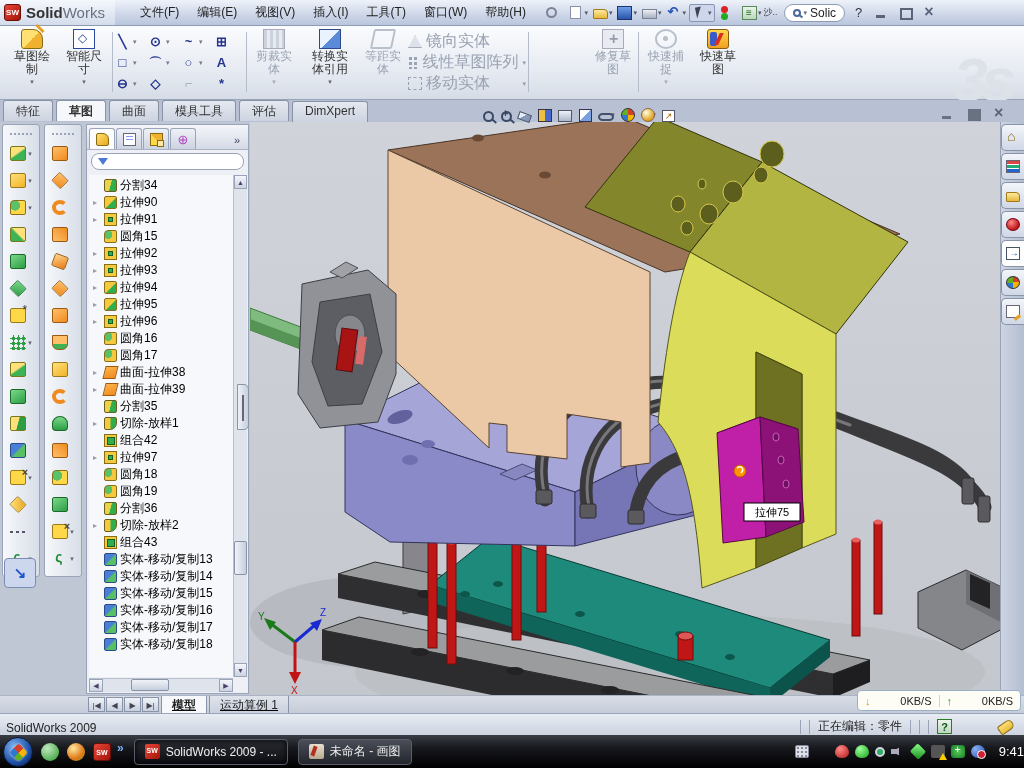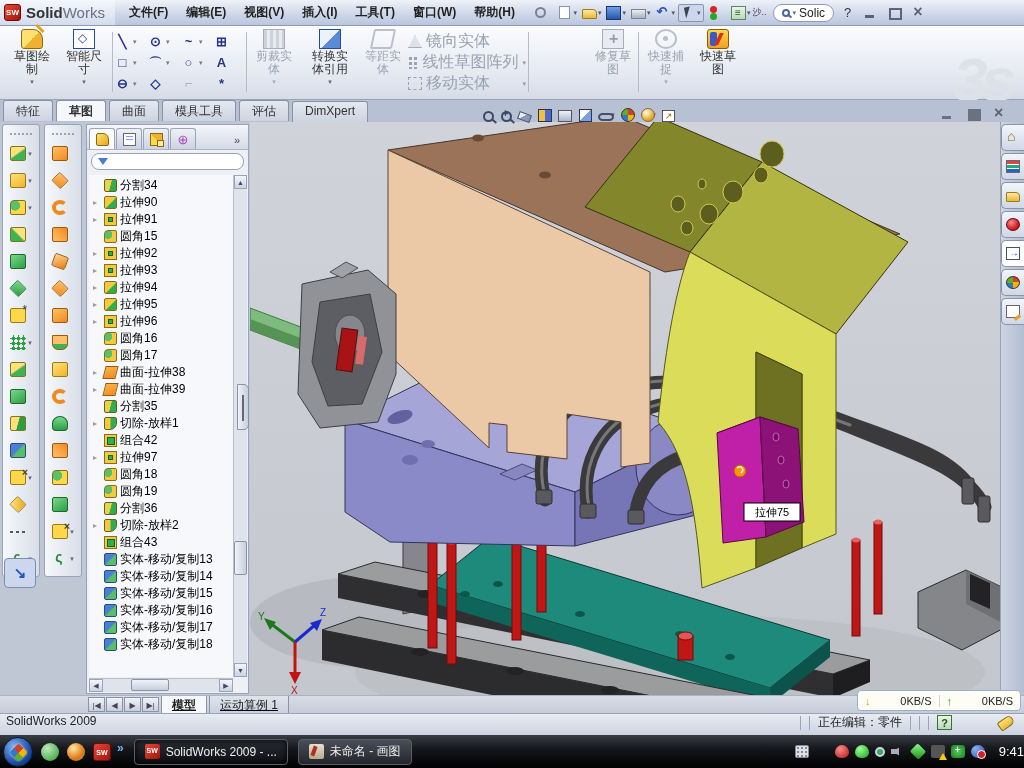--- a/index.html
+++ b/index.html
@@ -7,21 +7,21 @@
 
   
   #titlebar { position:absolute; left:0; top:0; width:1024px; height:26px;
     background:linear-gradient(#eef2f9,#cdd6e8 60%,#b9c6de); border-bottom:1px solid #8e9bb4; display:flex; align-items:center; }
   .logo-wrap { display:flex; align-items:center; gap:5px; padding:0 10px 0 4px; height:100%;
     background:linear-gradient(#f4f7fc,#d4dcec); }
   .sw-cube { width:17px; height:17px; background:linear-gradient(135deg,#e8473a,#a31408); border:1px solid #6d0d05; border-radius:3px;
     color:#fff; font-size:8px; font-weight:bold; display:flex; align-items:center; justify-content:center; }
   .logo-solid { font-size:15px; font-weight:bold; color:#333; }
   .logo-works { font-size:15px; color:#6a7282; }
-  #menus { display:flex; gap:2px; margin-left:6px;font-weight:bold; }
+  #menus { display:flex; gap:2px; margin-left:17px; }
   #menus span { font-size:12px; color:#222; padding:3px 8px; cursor:default; }
   #title-tools { display:flex; align-items:center; gap:1px; margin-left:8px; }
   .tt-btn { display:flex; align-items:center; padding:1px 2px; border-radius:2px; }
   .tt-press { background:#cdd6ea; border:1px solid #8796b4; }
   .tt-ico { width:15px; height:14px; display:inline-block; position:relative; }
   .tt-dd { font-size:7px; color:#556; margin-left:1px; }
   .tt-pin  { border:2px solid #7a8296; border-radius:50%; width:11px; height:11px; margin:2px; }
   .tt-new  { background:#fdfdfd; border:1px solid #8a94a8; width:11px; height:13px; margin:0 2px; }
   .tt-open { background:linear-gradient(#ffe9a0,#e8b93c); border:1px solid #a07a18; height:10px; margin-top:3px; border-radius:1px 4px 1px 1px; }
   .tt-save { background:linear-gradient(#6fa0e8,#2a54a8); border:1px solid #1a3570; }
@@ -211,21 +211,21 @@
   .tp-scene { background:conic-gradient(#d43f2a 0 25%,#f7b500 0 50%,#2e78d0 0 75%,#62b01e 0); border-radius:50%; border:1px solid #333; }
   .tp-props { background:#fff; border:1px solid #667; }
   .tp-props::after { content:""; position:absolute; right:-2px; bottom:-2px; width:7px; height:3px; background:#e8a020; transform:rotate(-40deg); }
 
   
   #modeltabs { position:absolute; left:0; top:695px; width:1024px; height:18px; background:linear-gradient(#d8dde6,#c6ccd8); border-top:1px solid #aab4c4; display:flex; align-items:flex-start; }
   #modeltabs .navs { margin-left:88px; display:flex; gap:1px; padding-top:1px; }
   .navb { width:17px; height:15px; font-size:8px; color:#445; text-align:center; line-height:15px; background:linear-gradient(#f0f3f8,#c8cfdc); border:1px solid #8a94a8; }
   .mtab { font-size:12px; color:#222; padding:1px 10px; margin-left:2px; background:linear-gradient(#dfe4ec,#c8cfdc); border:1px solid #8a94a8; border-top:none; }
   .mtab.active { background:#f7f8fb; font-weight:bold; }
-  #statusbar { position:absolute; left:0; top:713px; width:1024px; height:22px; background:linear-gradient(#e8ecf2,#ccd3e0); border-top:1px solid #9aa4b8; display:flex; align-items:flex-start; font-size:12px; color:#222; }
+  #statusbar { position:absolute; left:0; top:713px; width:1024px; height:22px; background:linear-gradient(#e8ecf2,#ccd3e0); border-top:1px solid #9aa4b8; display:flex; align-items:flex-end; font-size:12px; color:#222; }
   #statusbar .appname { padding-left:6px; }
   #statusbar .right { margin-left:auto; display:flex; align-items:center; gap:8px; padding-right:10px; }
   .sep { width:1px; height:14px; background:#9aa4b8; }
   .qbox { width:15px; height:15px; background:linear-gradient(#eaf4ea,#bcd8bc); border:1px solid #2a7a2a; color:#15541a; font-weight:bold; font-size:11px; text-align:center; line-height:14px; }
   .tag { width:16px; height:10px; background:linear-gradient(#ffe070,#e8b93c); border:1px solid #8a6a10; border-radius:2px 5px 5px 2px; transform:rotate(-35deg); }
   #netoverlay { position:absolute; left:857px; top:690px; width:164px; height:21px; background:#fdfdf6; border:1px solid #9ab0c8; border-radius:4px; display:flex; align-items:center; z-index:50; font-size:11px; color:#222; }
   #netoverlay .cell { flex:1; display:flex; align-items:center; justify-content:space-between; padding:0 7px; }
   #netoverlay .cell:first-child { border-right:1px solid #c8d2e0; }
   .dn { color:#e09a00; font-weight:bold; } .up { color:#1fa51f; font-weight:bold; }
 

